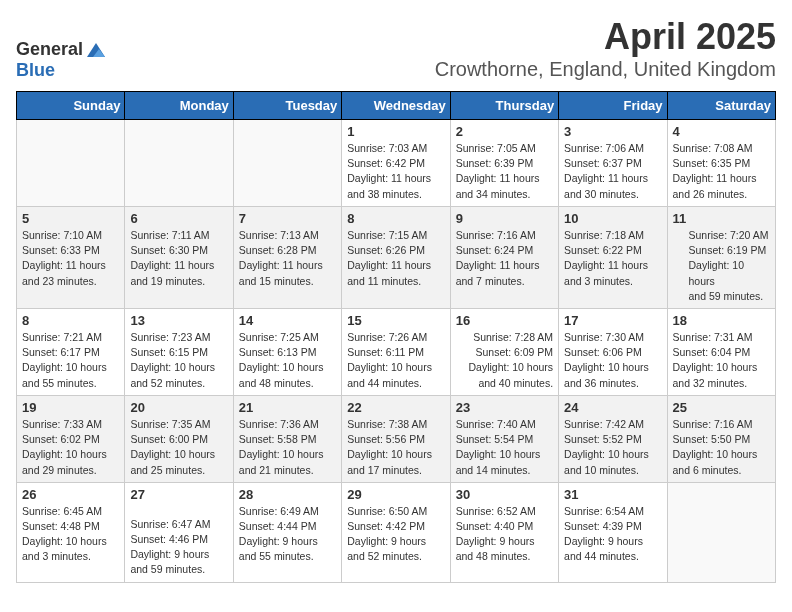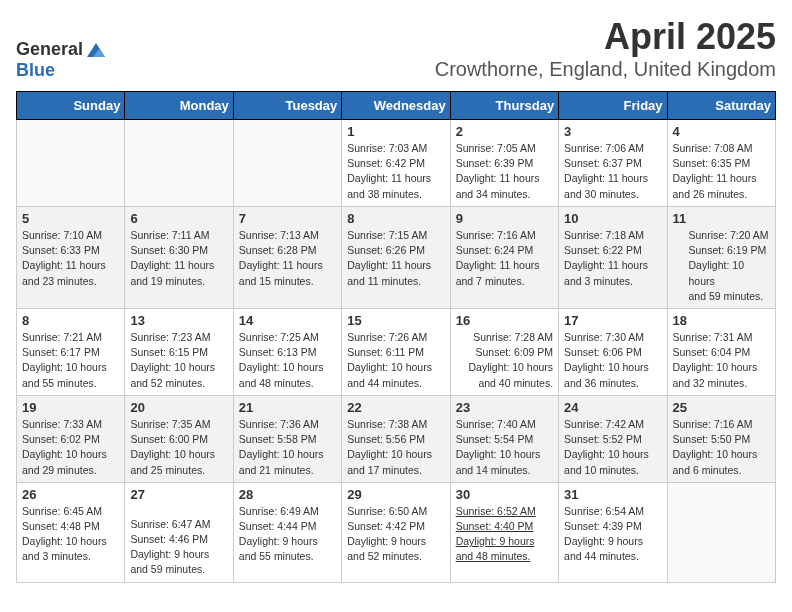--- a/index.html
+++ b/index.html
@@ -339,21 +339,21 @@
         </td>
         <td>
           <span class="day-number">29</span>
           <div class="day-info" style="white-space: pre-line;">Sunrise: 6:50 AM
 Sunset: 4:42 PM
 Daylight: 9 hours
 and 52 minutes.</div>
         </td>
         <td>
           <span class="day-number">30</span>
-          <div class="day-info" style="white-space: pre-line; text-decoration: underline;">Sunrise: 6:52 AM
+          <div class="day-info" style="white-space: pre-line;">Sunrise: 6:52 AM
 Sunset: 4:40 PM
 Daylight: 9 hours
 and 48 minutes.</div>
         </td>
         <td>
           <span class="day-number">31</span>
           <div class="day-info" style="white-space: pre-line;">Sunrise: 6:54 AM
 Sunset: 4:39 PM
 Daylight: 9 hours
 and 44 minutes.</div>

